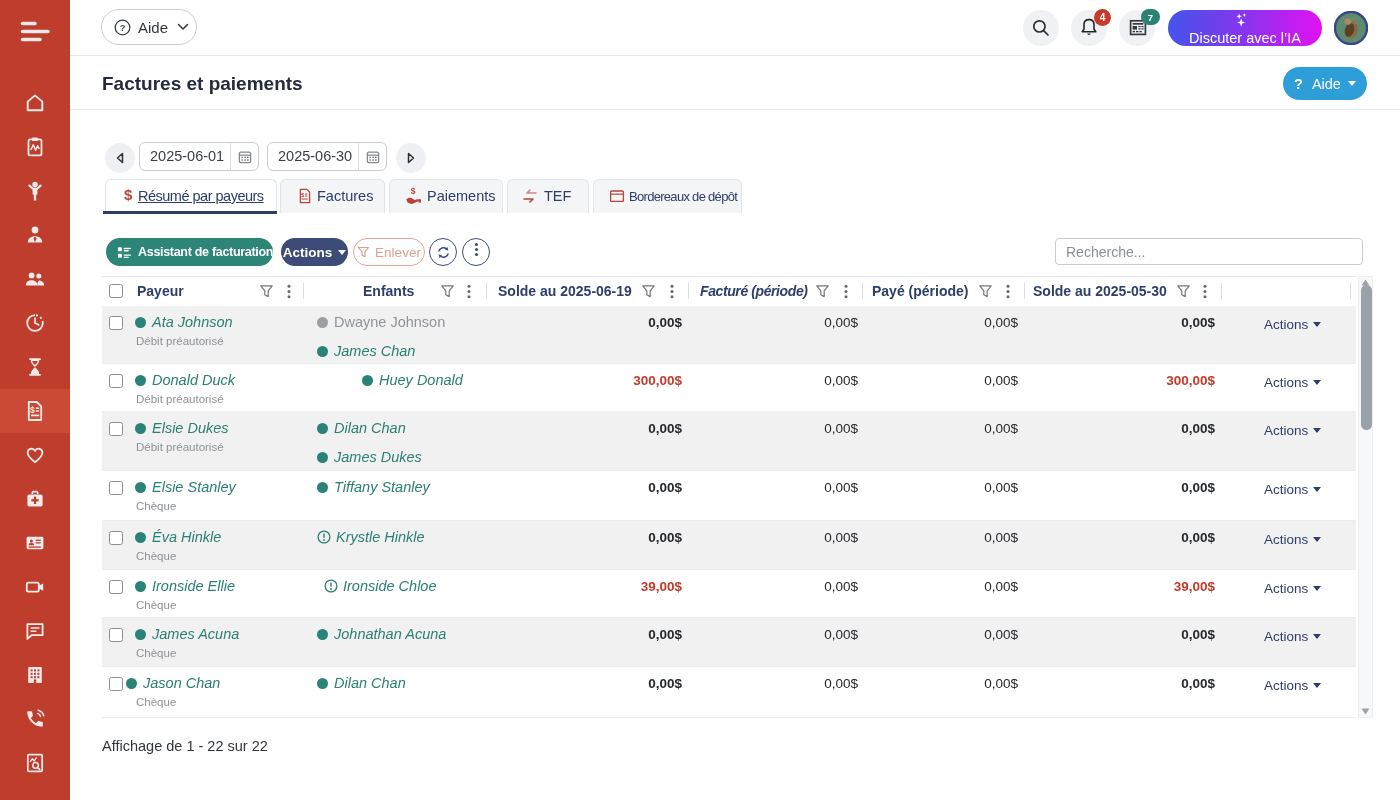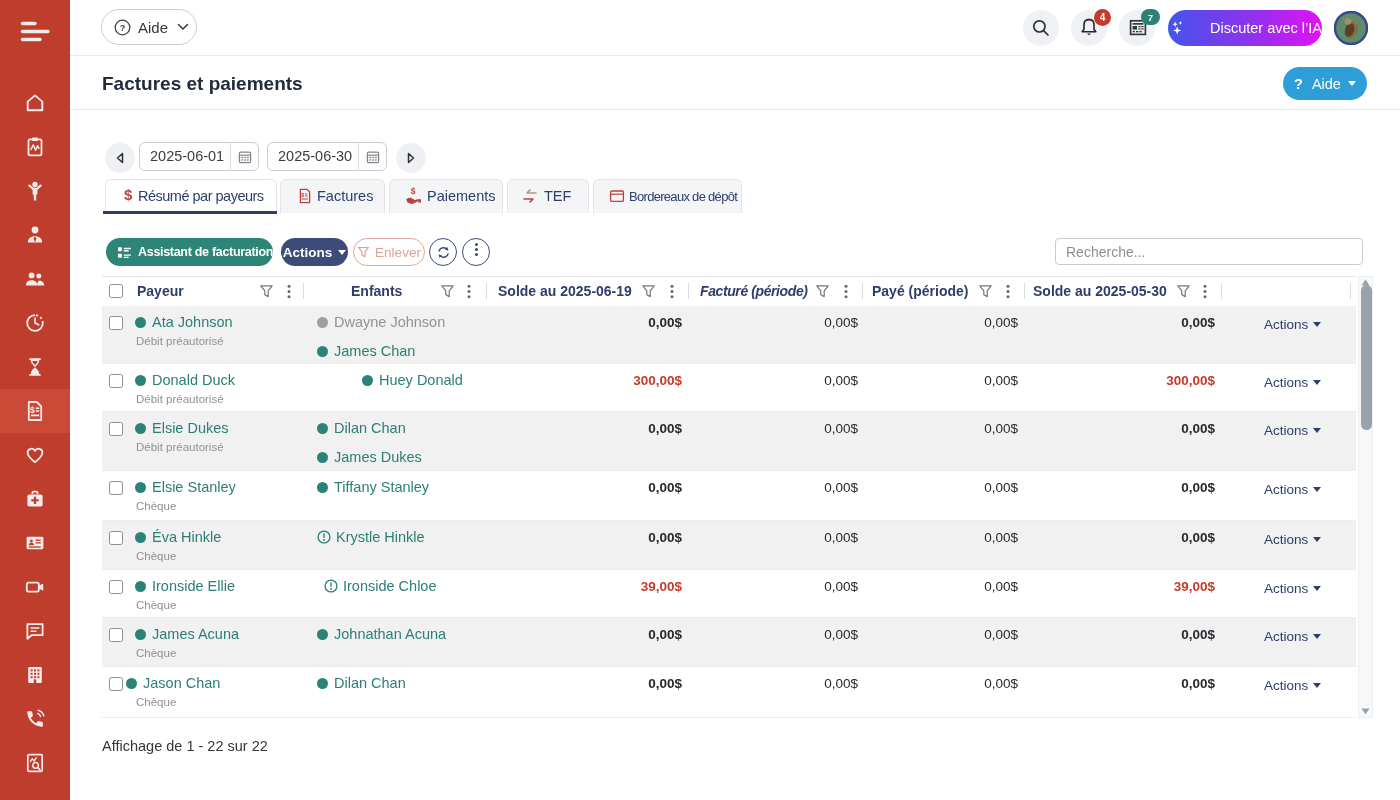--- a/index.html
+++ b/index.html
@@ -2,21 +2,21 @@
 <html><head><meta charset="utf-8">
 <style>
 * { margin:0; padding:0; box-sizing:border-box; }
 html,body { width:1400px; height:800px; overflow:hidden; font-family:"Liberation Sans", sans-serif; background:#fff; }
 .abs { position:absolute; }
 #sidebar { position:absolute; left:0; top:0; width:70px; height:800px; background:#BF3D2D; }
 #topbar { position:absolute; left:70px; top:0; width:1330px; height:56px; background:#fff; border-bottom:1px solid #E7E9EB; }
 #pagehead { position:absolute; left:70px; top:57px; width:1330px; height:53px; background:#fff; border-bottom:1px solid #E7E9EB; }
 .pill { display:flex; align-items:center; border-radius:999px; }
 .navicon { position:absolute; left:23px; width:24px; height:24px; }
-.cellname { color:#2B7F73; font-size:14.5px; }
+.cellname { color:#2B7F73; font-size:14.5px;font-style:italic; }
 .dot { display:inline-block; width:11px; height:11px; border-radius:50%; background:#2B8277; margin-right:6px; vertical-align:-1px; }
 .dotg { background:#9CA0A4; }
 .sub { color:#8D9196; font-size:11.5px; }
 .amt { position:absolute; font-size:13.5px; color:#26292E; text-align:right; }
 .amtb { font-weight:bold; }
 .amtr { color:#C23B2B; font-weight:bold; }
 .hdrtxt { position:absolute; color:#2D3E6B; font-size:14px; font-weight:bold; top:283px; }
 .vdiv { position:absolute; top:283px; width:1px; height:16px; background:#D9DCE0; }
 .cbx { position:absolute; width:14px; height:14px; border:1.6px solid #8A8F94; border-radius:2.5px; background:#fff; }
 .actions { position:absolute; color:#2D3E6B; font-size:13.5px; }
@@ -160,21 +160,21 @@
       <rect x="10.4" y="8" width="2.2" height="1.2"></rect>
       <rect x="13.4" y="8" width="2.2" height="1.2"></rect>
 <rect x="10.4" y="10.3" width="2.2" height="1.2"></rect>
       <rect x="13.4" y="10.3" width="2.2" height="1.2"></rect>
 <rect x="4.6" y="12.9" width="2.4" height="1.4"></rect>
       <rect x="8" y="12.9" width="2.4" height="1.4"></rect>
       <rect x="11.4" y="12.9" width="2.4" height="1.4"></rect>
     </g>
   </svg>
 <div class="abs" style="left:1141px;top:9px;width:19px;height:16px;border-radius:8px;background:#2B8173;color:#fff;font-size:9.5px;font-weight:bold;display:flex;align-items:center;justify-content:center;">7</div>
-<div class="abs pill" style="left:1168px;top:10px;width:154px;height:36px;background:linear-gradient(90deg,#4355EB,#8B33EE 52%,#E211F4);color:#fff;justify-content:space-between;">
+<div class="abs pill" style="left:1168px;top:10px;width:154px;height:36px;background:linear-gradient(90deg,#4355EB,#8B33EE 52%,#E211F4);color:#fff;justify-content:flex-start;flex-direction:column;">
 <svg width="20" height="20" viewBox="0 0 24 24" style="margin-right:7px;">
       <path d="M11 10 L12.3 13.7 L16 15 L12.3 16.3 L11 20 L9.7 16.3 L6 15 L9.7 13.7 Z" fill="#fff"></path>
       <path d="M8.6 4.2 L9.5 6.7 L12 7.6 L9.5 8.5 L8.6 11 L7.7 8.5 L5.2 7.6 L7.7 6.7 Z" fill="#fff"></path>
       <path d="M14.8 3.6 L15.4 5.4 L17.2 6 L15.4 6.6 L14.8 8.4 L14.2 6.6 L12.4 6 L14.2 5.4 Z" fill="#fff"></path>
     </svg>
 <span style="font-size:14.5px;">Discuter avec l’IA</span>
   </div>
 <svg class="abs" style="left:1334px;top:11px;" width="34" height="34" viewBox="0 0 34 34">
 <circle cx="17" cy="17" r="16" fill="#5E8A6E" stroke="#35488A" stroke-width="2.4"></circle>
 <ellipse cx="17.5" cy="19" rx="6" ry="8.5" fill="#8A6844" transform="rotate(18 17.5 19)"></ellipse>
@@ -223,21 +223,21 @@
       <rect x="9" y="9.3" width="1.7" height="1.4"></rect>
     </g>
   </svg>
 <div class="abs" style="left:396px;top:143px;width:30px;height:30px;border-radius:50%;background:#EEF0F4;"></div>
 <svg class="abs" style="left:404px;top:151px;" width="14" height="14" viewBox="0 0 14 14">
     <path d="M4.5 2.5 L9.5 7 L4.5 11.5 Z" fill="none" stroke="#2C3136" stroke-width="1.5" stroke-linejoin="round"></path>
   </svg>
 <div class="abs" style="left:105px;top:179px;width:172px;height:34px;background:#fff;border:1px solid #E2E4E8;border-bottom:none;border-radius:6px 6px 0 0;"></div>
 <div class="abs" style="left:103px;top:211px;width:174px;height:3px;background:#2C3E63;"></div>
 <div class="abs" style="left:124px;top:186px;font-size:15px;font-weight:bold;color:#B8443C;">$</div>
-<div class="abs" style="left:138px;top:188px;font-size:14.5px;letter-spacing:-0.5px;color:#2D3E6B;">Résumé par payeurs</div>
+<div class="abs" style="left:138px;top:188px;font-size:14.5px;letter-spacing:-0.5px;color:#2D3E6B;text-decoration:underline;">Résumé par payeurs</div>
 <div class="abs" style="left:280px;top:179px;width:105px;height:34px;background:#F4F5F7;border:1px solid #E2E4E8;border-bottom:none;border-radius:6px 6px 0 0;"></div>
 <svg class="abs" style="left:297px;top:188px;" width="16" height="16" viewBox="0 0 16 16">
 <path d="M3.4 1.4 h6.6 l2.6 2.6 v10.6 h-9.2 Z" fill="none" stroke="#B8443C" stroke-width="1.3" stroke-linejoin="round"></path>
 <text x="4.2" y="8.6" font-size="5.4" font-weight="bold" fill="#B8443C" font-family="Liberation Sans">$</text>
 <line x1="8" y1="6" x2="10.4" y2="6" stroke="#B8443C" stroke-width="1"></line>
 <line x1="8" y1="8" x2="10.4" y2="8" stroke="#B8443C" stroke-width="1"></line>
 <line x1="4.6" y1="11" x2="10.8" y2="11" stroke="#B8443C" stroke-width="1"></line>
   </svg>
 <div class="abs" style="left:317px;top:188px;font-size:14.5px;color:#2D3E6B;">Factures</div>
 <div class="abs" style="left:389px;top:179px;width:114px;height:34px;background:#F4F5F7;border:1px solid #E2E4E8;border-bottom:none;border-radius:6px 6px 0 0;"></div>
@@ -299,21 +299,21 @@
       <path d="M1.8 1.8 H13.2 L9.2 6.8 V12.6 L5.8 10.8 V6.8 Z" fill="none" stroke="#73777C" stroke-width="1.2" stroke-linejoin="round"></path>
     </svg></div>
 <div class="abs" style="left:287px;top:283px;"><svg width="4" height="15" viewBox="0 0 4 15" style="vertical-align:-2px;">
       <g fill="#64686D">
         <circle cx="2" cy="2.2" r="1.5"></circle>
         <circle cx="2" cy="7.5" r="1.5"></circle>
         <circle cx="2" cy="12.8" r="1.5"></circle>
       </g>
     </svg></div>
 <div class="vdiv" style="left:303px;"></div>
-<div class="hdrtxt" style="left:315px;padding-left:36px;">Enfants</div>
+<div class="hdrtxt" style="left:327px;padding-left:36px;">Enfants</div>
 <div class="abs" style="left:440px;top:283px;"><svg width="15" height="15" viewBox="0 0 15 15" style="vertical-align:-2px;">
       <path d="M1.8 1.8 H13.2 L9.2 6.8 V12.6 L5.8 10.8 V6.8 Z" fill="none" stroke="#73777C" stroke-width="1.2" stroke-linejoin="round"></path>
     </svg></div>
 <div class="abs" style="left:467px;top:283px;"><svg width="4" height="15" viewBox="0 0 4 15" style="vertical-align:-2px;">
       <g fill="#64686D">
         <circle cx="2" cy="2.2" r="1.5"></circle>
         <circle cx="2" cy="7.5" r="1.5"></circle>
         <circle cx="2" cy="12.8" r="1.5"></circle>
       </g>
     </svg></div>

